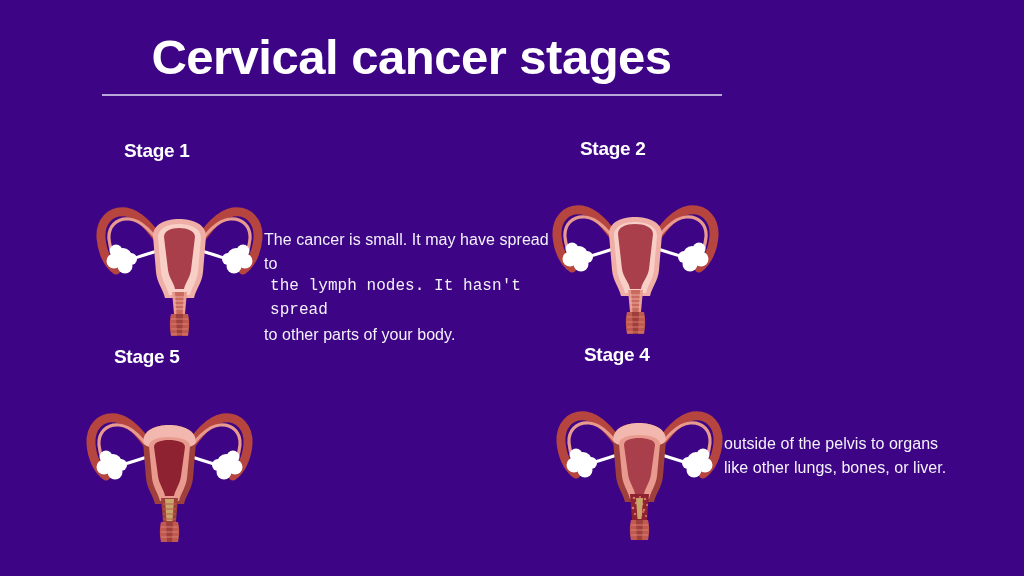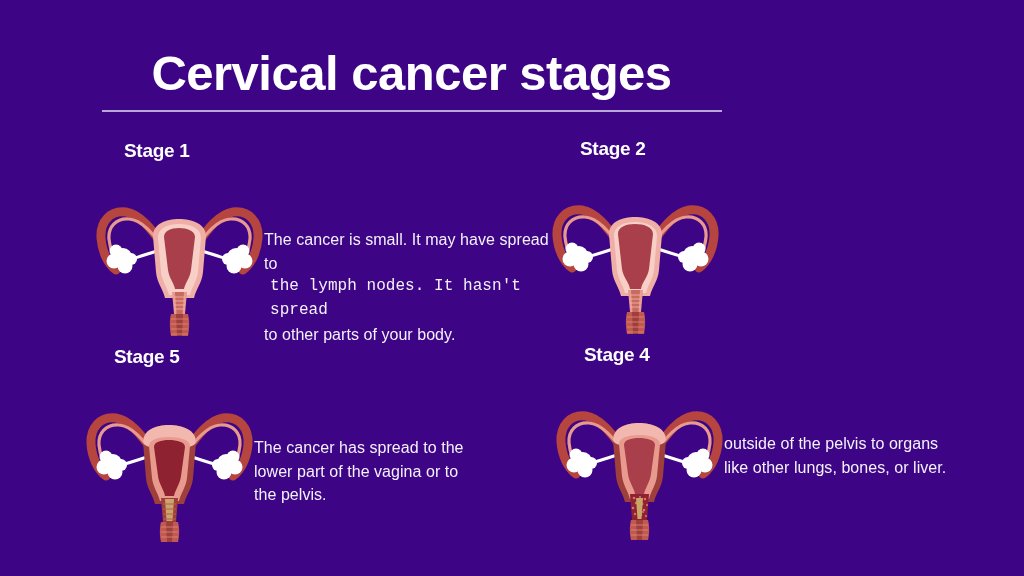--- a/index.html
+++ b/index.html
@@ -7,21 +7,21 @@
   html,body { width:1024px; height:576px; }
   body {
     background:#3D0586;
     font-family:"Liberation Sans", sans-serif;
     overflow:hidden;
     position:relative;
   }
 
   
   .title-block {
-    position:absolute; top:48px; left:0; width:823px; text-align:center;
+    position:absolute; top:32px; left:0; width:823px; text-align:center;
   }
   .page-title {
     font-size:49px;
     font-weight:bold;
     color:#FFFFFF;
     letter-spacing:-0.5px;
     line-height:1.05;
   }
   .title-rule {
     width:620px; height:2px;
@@ -247,25 +247,20 @@
       <path d="M79 128 C77 136 78 143 79 148 L96 148 C97 143 98 136 96 128 Z" fill="#C05A50"></path>
       <path d="M84 128 L91 128 L90 148 L85 148 Z" fill="#9E3F3C"></path>
       <g stroke="#E0887C" stroke-width="1" opacity="0.8">
         <line x1="79" y1="133" x2="96" y2="133"></line>
         <line x1="79" y1="138" x2="96" y2="138"></line>
         <line x1="79" y1="143" x2="96" y2="143"></line>
       </g>
     </svg>
   </div>
 
-  <div class="desc">
-    <span>The cancer has spread to the</span>
-    <span>lower part of the vagina or to</span>
-    <span>the pelvis.</span>
-  </div>
 </div>
 
 <div class="panel p4">
   <div class="stage-label">Stage 4</div>
 
   <div class="figure">
     <svg viewBox="0 0 175 148" xmlns="http://www.w3.org/2000/svg">
       <path d="M70 56 C60 42 48 26 34 24 C18 22 8 34 9 50 C10 64 16 76 24 82" fill="none" stroke="#B5453E" stroke-width="9" stroke-linecap="round"></path>
       <path d="M70 58 C61 46 50 32 37 31 C24 30 16 39 17 51 C18 62 23 72 29 78" fill="none" stroke="#E99A8E" stroke-width="3.2" stroke-linecap="round"></path>
       <path d="M105 56 C115 42 127 26 141 24 C157 22 167 34 166 50 C165 64 159 76 151 82" fill="none" stroke="#B5453E" stroke-width="9" stroke-linecap="round"></path>

